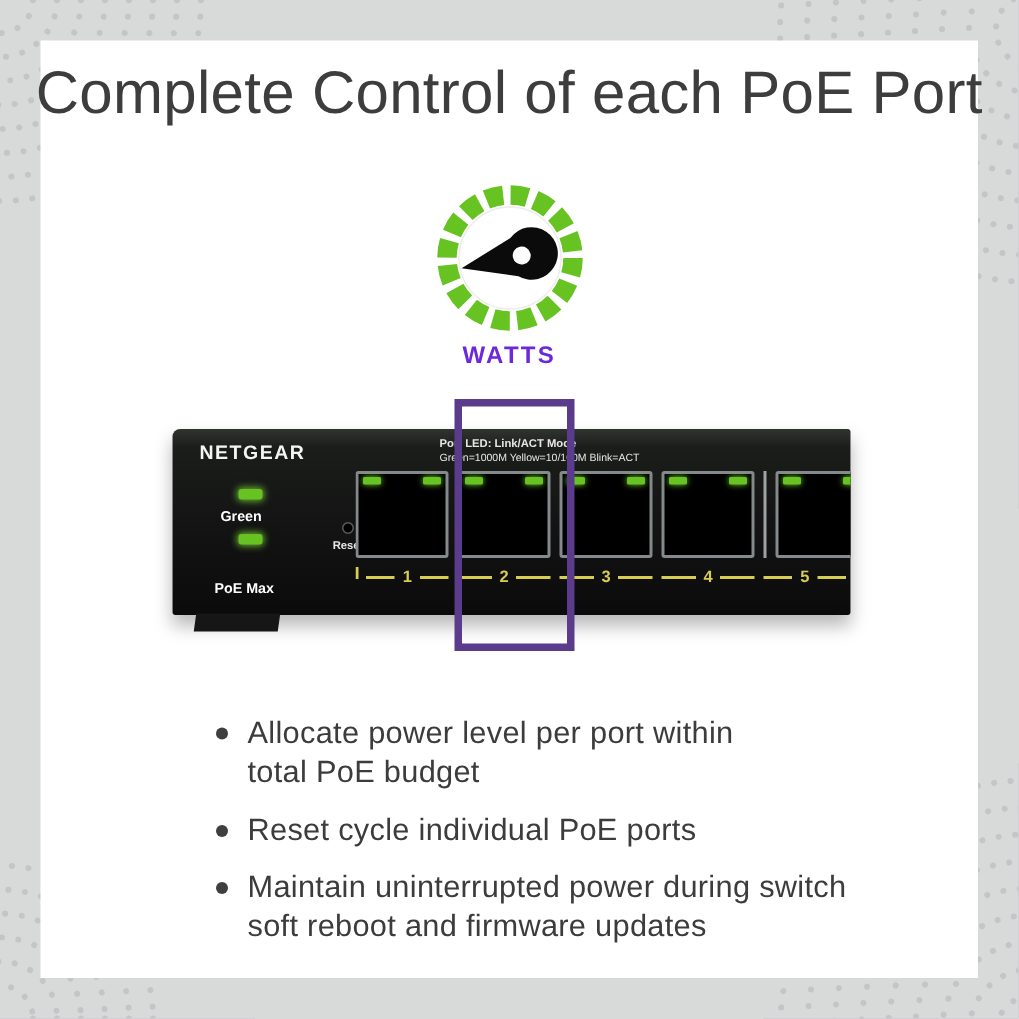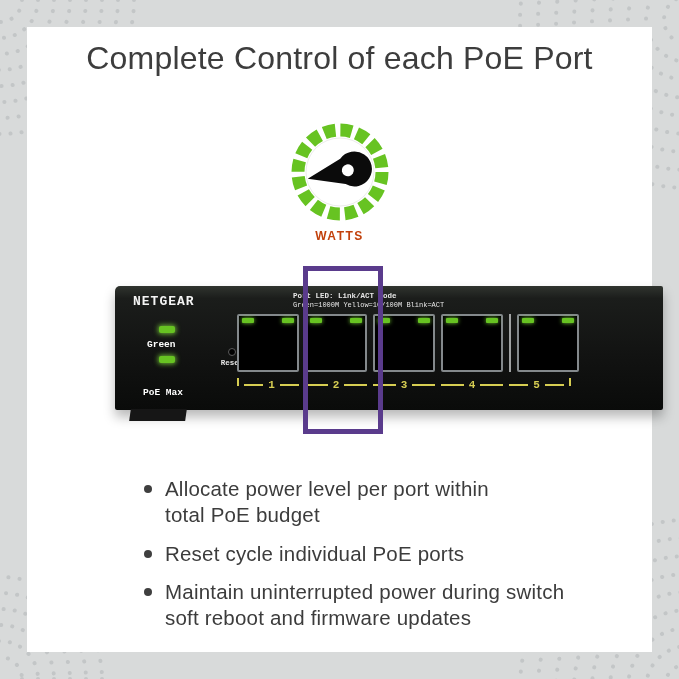--- a/index.html
+++ b/index.html
@@ -9,35 +9,34 @@
     font-family:"Liberation Sans", sans-serif;color:#3f3f3f;
   }
   .dots{position:absolute;inset:0;pointer-events:none;}
   .card{
     position:absolute;left:27px;top:27px;right:27px;bottom:27px;
     background:#ffffff;
   }
   
   .title{
     position:absolute;left:0;right:0;top:40px;text-align:center;
-    font-size:32px;font-weight:400;letter-spacing:.2px;color:#3d3d3d;
+    font-size:40px;font-weight:400;letter-spacing:.2px;color:#3d3d3d;
   }
   
   .gauge{position:absolute;left:290px;top:122px;width:100px;height:100px;}
   .gauge-label{
     position:absolute;left:0;right:0;top:229px;text-align:center;
-    font-size:12px;font-weight:bold;letter-spacing:1.5px;color:#c2410c;
+    font-size:16px;font-weight:bold;letter-spacing:1.5px;color:#6d28d9;
   }
   
   .switch{
-    position:absolute;left:115px;top:286px;width:548px;height:124px;
+    position:absolute;left:115px;top:286px;width:452px;height:124px;
     background:linear-gradient(#30342f 0%,#1b1d1b 10%,#121312 55%,#0a0b0a 100%);
     border-radius:5px 2px 2px 2px;
     box-shadow:0 7px 12px rgba(0,0,0,.28);
-    font-family:Liberation Mono, monospace;
   }
   .sw-brand{
     position:absolute;left:18px;top:8px;color:#f4f4f4;
     font-size:13px;font-weight:bold;letter-spacing:1px;
   }
   .sw-legend{position:absolute;left:178px;top:5px;color:#e6e6e6;line-height:1.35;}
   .sw-legend .l1{font-size:7.5px;font-weight:bold;}
   .sw-legend .l2{font-size:7px;}
   .controls{position:absolute;left:26px;top:40px;width:110px;height:70px;}
   .led{

